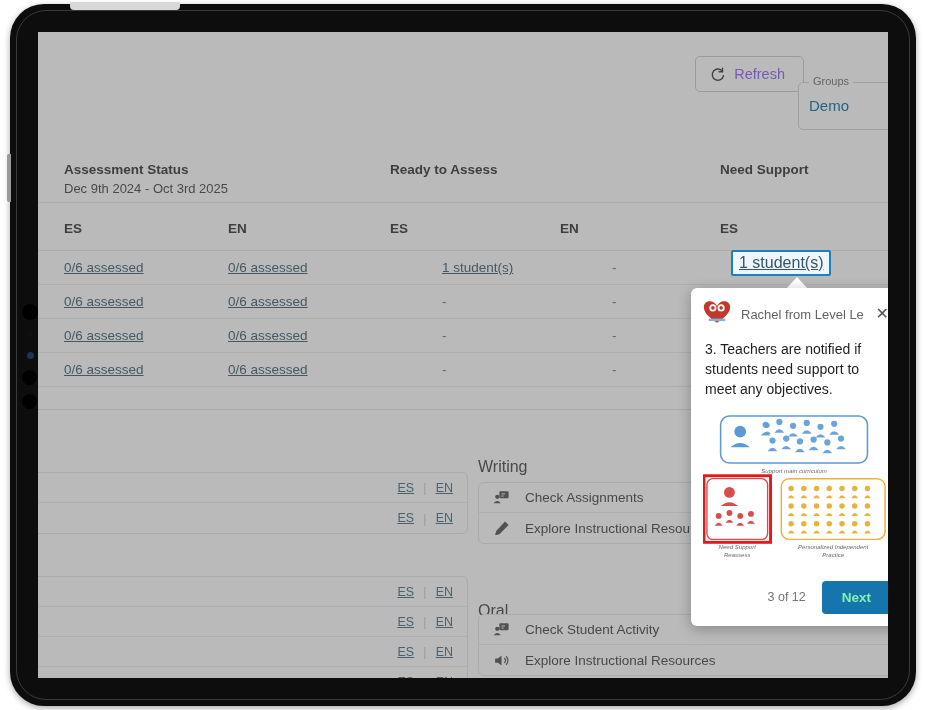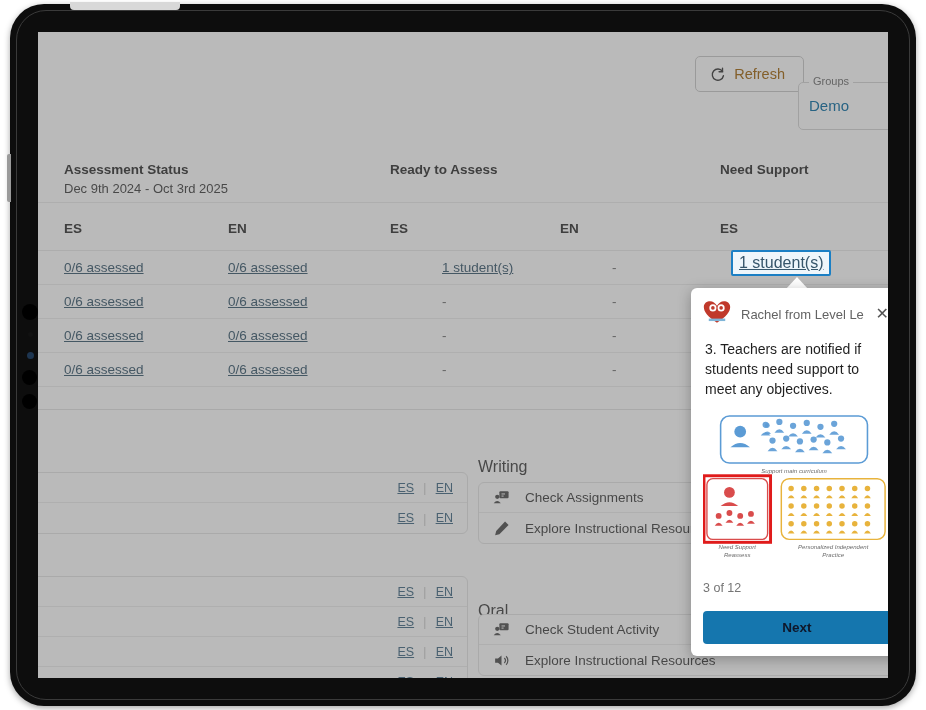--- a/index.html
+++ b/index.html
@@ -63,21 +63,21 @@
   
   .topbar {
     position: absolute; top: 0; left: 0; right: 0; height: 108px;
     background: #fff;
   }
   .refresh-btn {
     position: absolute; right: 84px; top: 24px;
     display: flex; align-items: center; gap: 9px;
     padding: 9px 18px 9px 14px;
     border: 1px solid #c9c9c9; border-radius: 5px;
-    background: #fff; color: #a16207;
+    background: #fff; color: #8b5cf6;
     font-size: 14.5px;
   }
   .refresh-btn svg { display:block; }
   .groups-select {
     position: absolute; right: -30px; top: 22px;
     width: 120px; height: 48px;
     border: 1px solid #d5d5d5; border-radius: 5px;
     background: #fff;
     margin-top: 28px;
   }
@@ -179,27 +179,26 @@
     border-left: 11px solid transparent;
     border-right: 11px solid transparent;
     border-bottom: 12px solid #fff;
   }
   .tt-head { display:flex; align-items:center; gap:10px; padding: 12px 12px 6px 12px; }
   .tt-title { font-size: 13px; color:#636363; flex:1; white-space:nowrap; overflow:hidden; }
   .tt-close { font-size: 16px; color:#555; cursor:pointer; line-height:1; padding: 0 2px; }
   .tt-body { padding: 6px 14px 4px 14px; font-size: 14px; color:#1f1f1f; line-height: 1.42; }
   .tt-img { padding: 10px 12px 6px 12px; }
   .tt-foot {
-    display:flex; justify-content:flex-end; gap:16px;
+    display:flex; align-items:center; justify-content:flex-end; gap:16px;
     padding: 10px 12px 12px 12px;
-    flex-direction: column;
   }
   .tt-count { font-size: 12.5px; color:#757575; }
   .next-btn {
-    background:#1576ae; color:#0f172a; border:none;
+    background:#1576ae; color:#86efac; border:none;
     padding: 9px 20px; border-radius: 4px;
     font-size: 13.5px; font-weight: bold; cursor:pointer;
   }
   .illus-cap { font-size: 6.2px; fill: #6b6b6b; font-style: italic; }
 </style>
 </head>
 <body>
 
 <div id="device">
   <div id="device-outline"></div>

